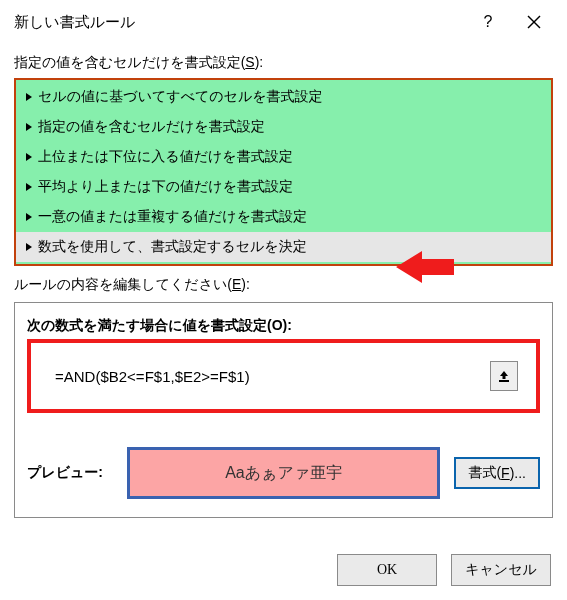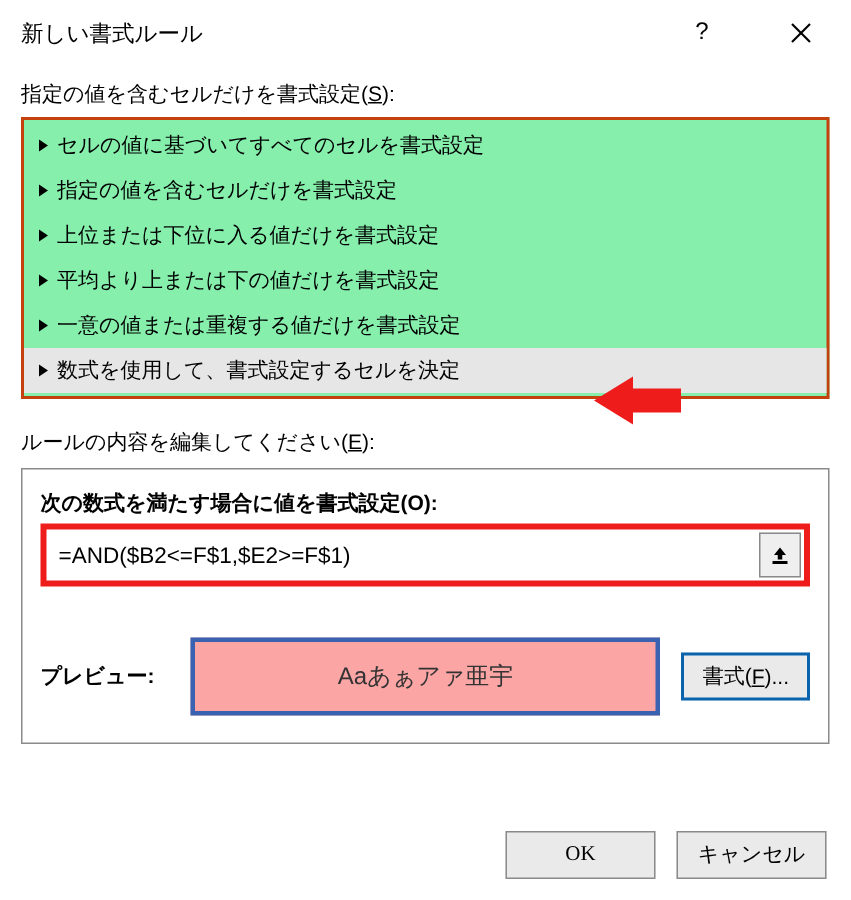--- a/index.html
+++ b/index.html
@@ -17,21 +17,20 @@
     height: 600px;
     background: #fff;
     position: relative;
   }
   .titlebar {
     height: 44px;
     display: flex;
     align-items: center;
     padding: 0 10px 0 14px;
     font-size: 15px;
-    gap: 20px;
   }
   .titlebar-title { flex: 1; }
   .titlebar-btn {
     width: 46px;
     height: 38px;
     display: flex;
     align-items: center;
     justify-content: center;
     font-size: 16px;
     color: #000;
@@ -61,37 +60,37 @@
   .rule-item.selected {
     background: #e6e6e6;
   }
   .bullet {
     width: 0; height: 0;
     border-top: 4px solid transparent;
     border-bottom: 4px solid transparent;
     border-left: 6px solid #000;
   }
   .edit-section {
-    margin-top: 20px;
+    margin-top: 10px;
   }
   .edit-box {
     border: 1px solid #8a8a8a;
     padding: 14px 12px 18px 12px;
     margin-top: 8px;
   }
   .formula-label {
     font-size: 14px;
     font-weight: bold;
     margin-bottom: 4px;
   }
   .formula-row {
     display: flex;
     align-items: stretch;
     border: 4px solid #ef1c1c;
-    padding: 0;
+    padding: 16px;
     gap: 12px;
   }
   .formula-input {
     flex: 1;
     height: 34px;
     font-size: 15px;
     padding: 0 8px;
     border: none;
     outline: none;
     background: transparent;

